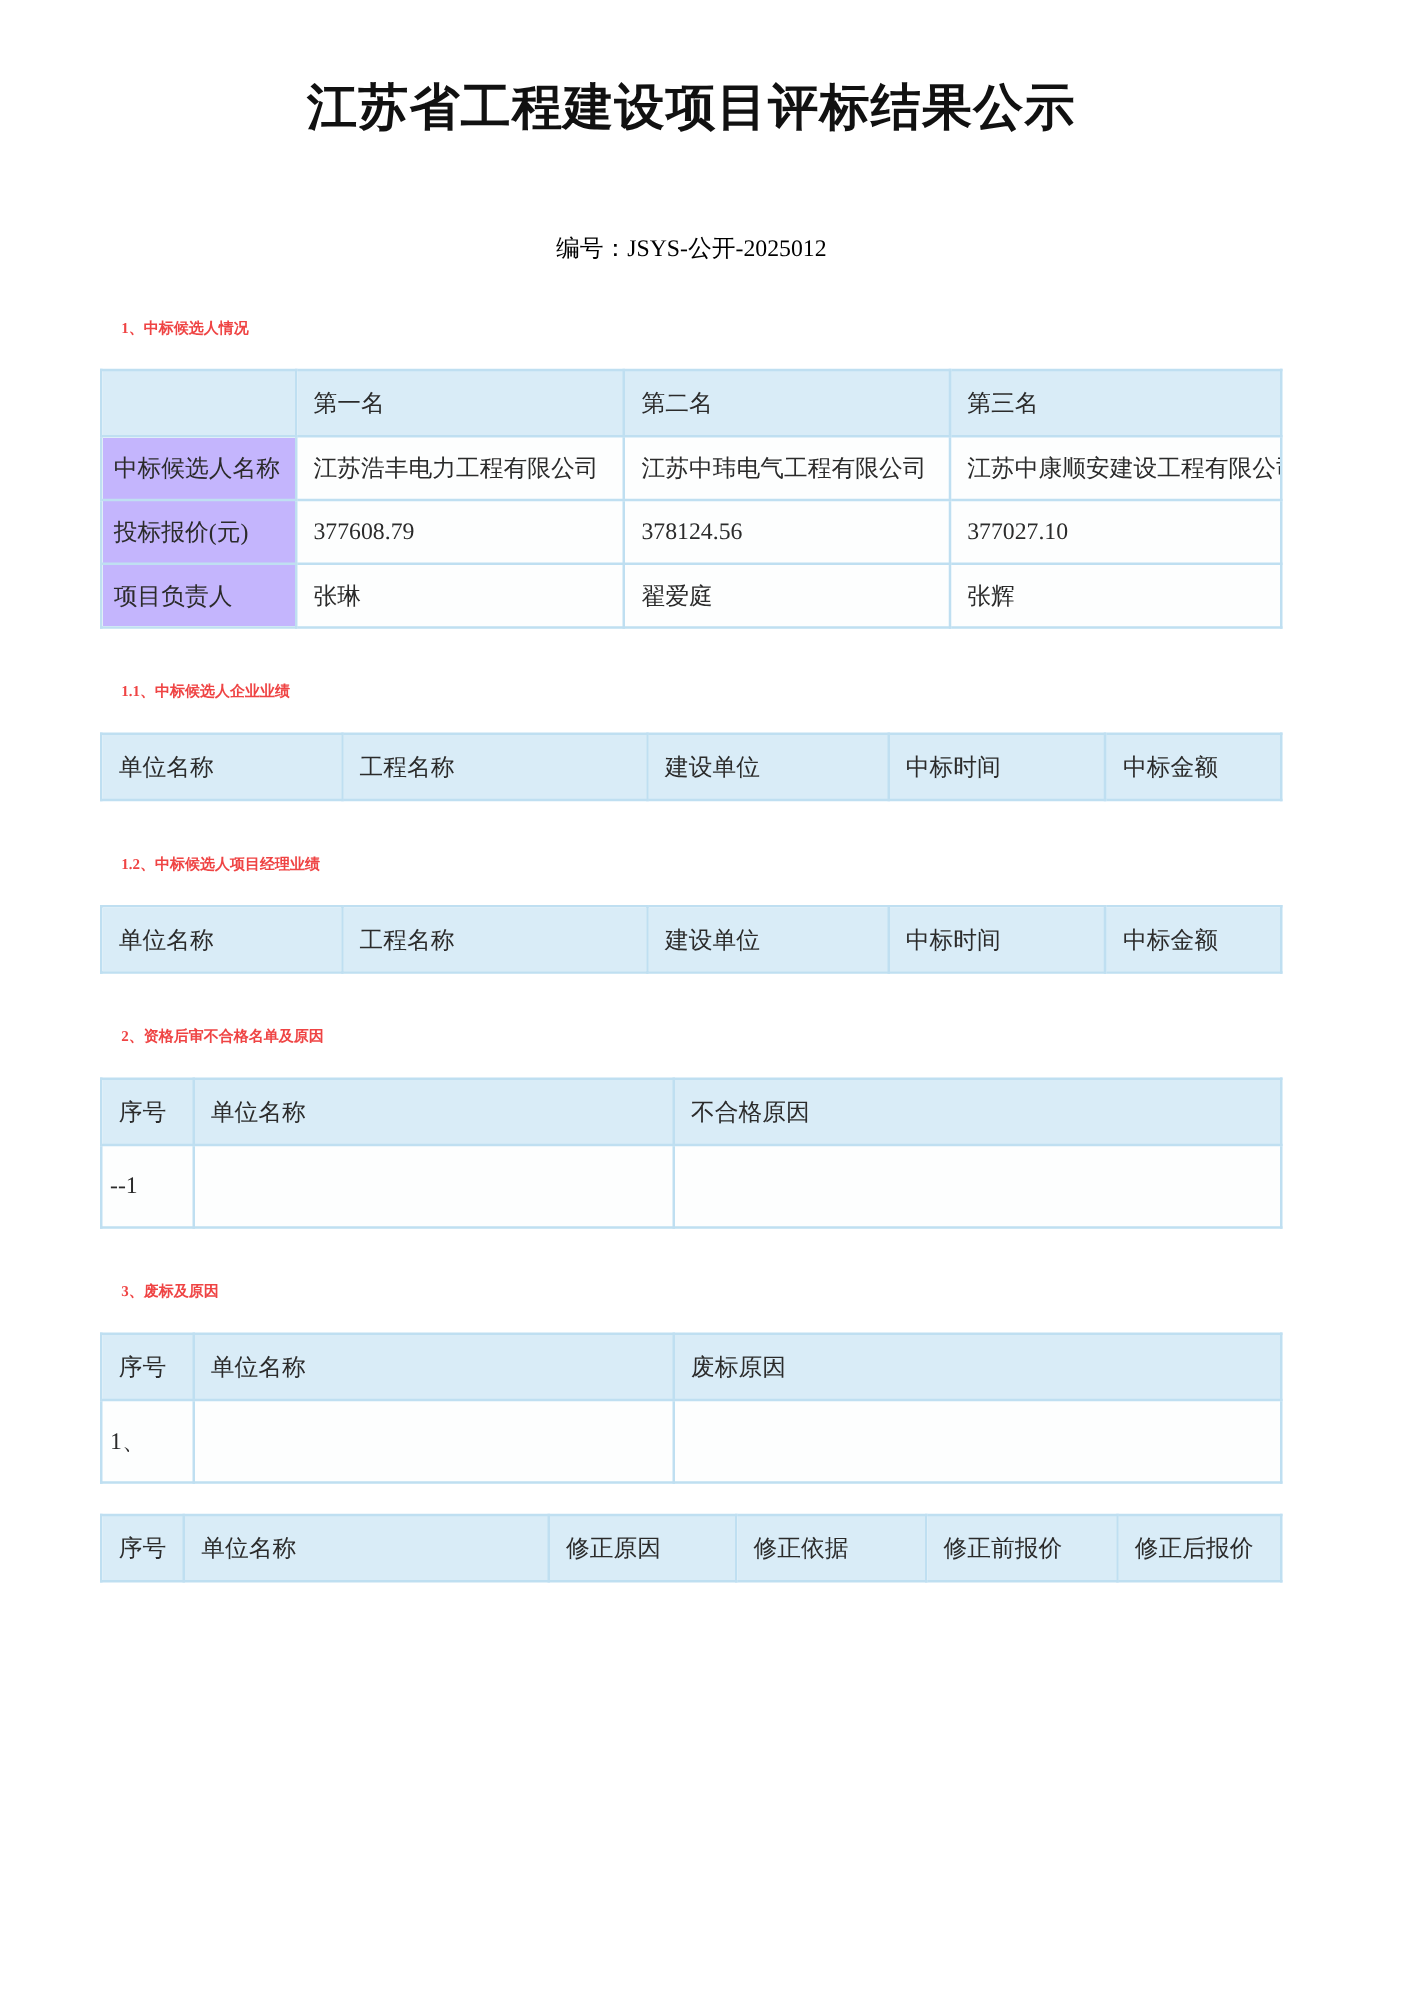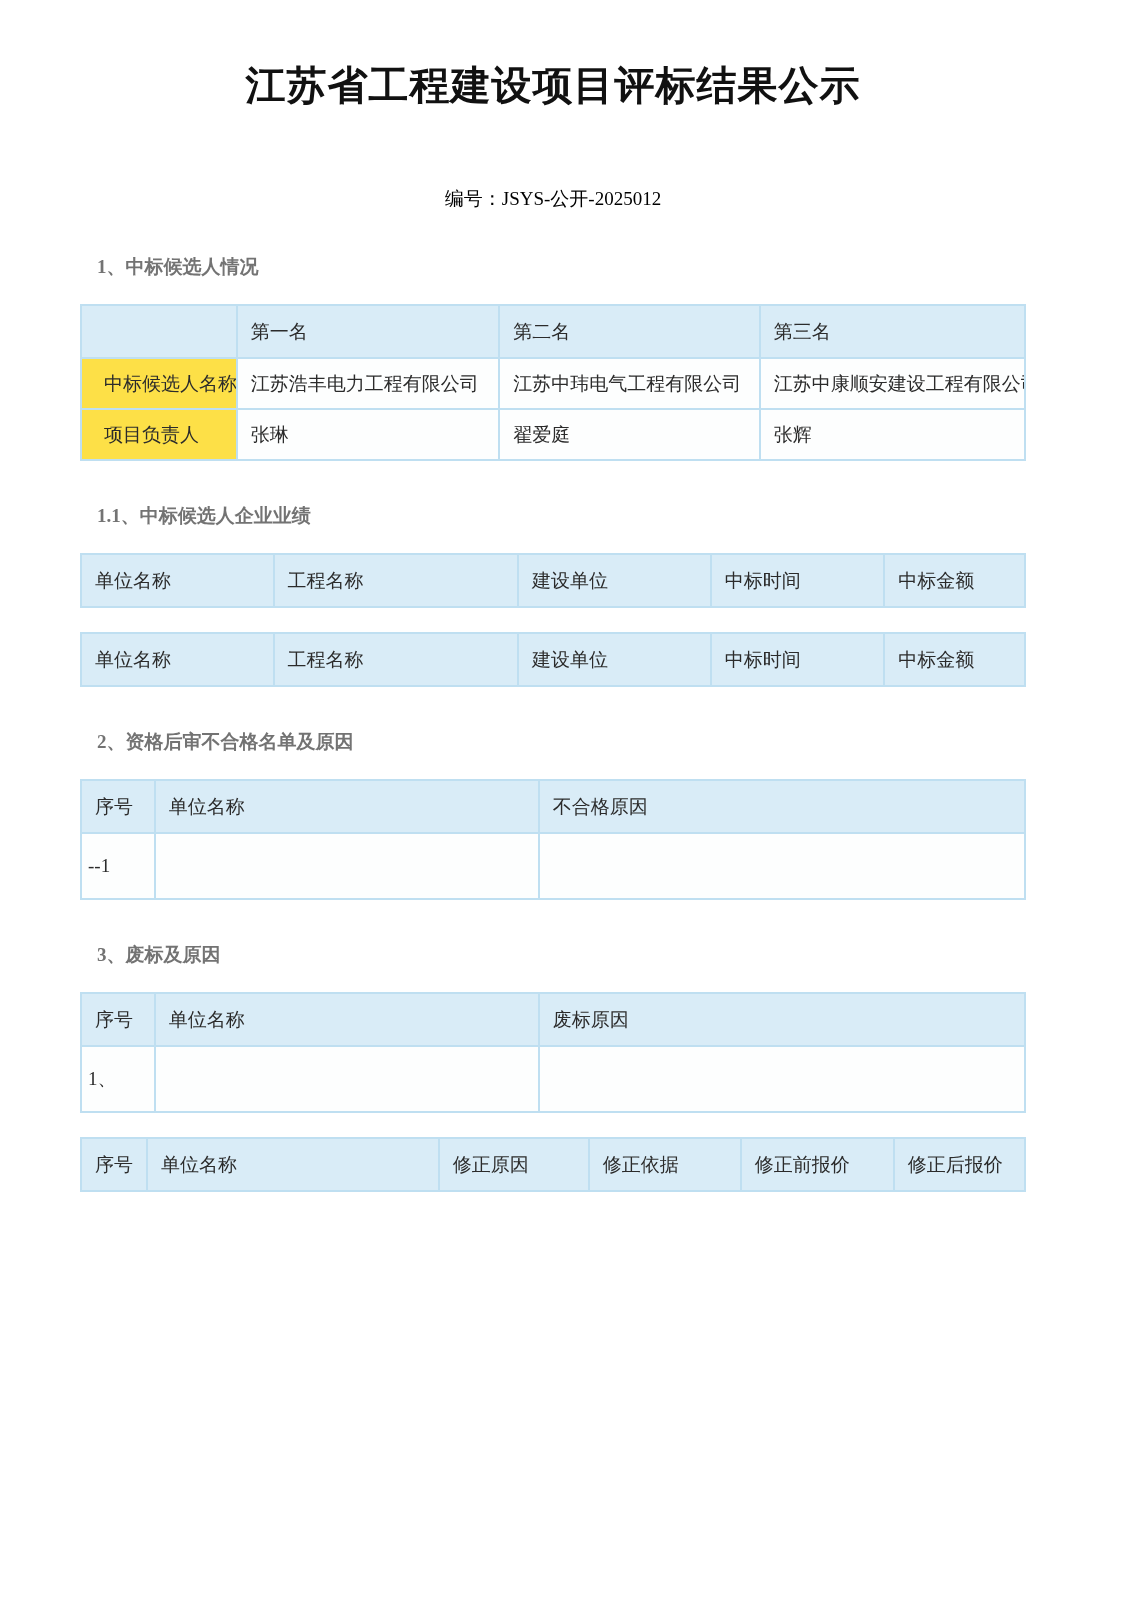--- a/index.html
+++ b/index.html
@@ -37,23 +37,23 @@
     color: #1f1f1f;
   }
   .bu {
     font-weight: bold;
     text-decoration: underline;
     text-decoration-thickness: 2px;
     text-underline-offset: 5px;
   }
   .sec-heading {
     margin: 42px 0 0 17px;
-    font-size: 19px;
+    font-size: 12px;
     font-weight: bold;
-    color: #737373;
+    color: #ef4444;
   }
   table.tbl {
     width: 100%;
     margin-top: 24px;
     border-collapse: collapse;
     font-size: 19px;
     table-layout: fixed;
     color: #2b2b2b;
   }
   table.tbl th, table.tbl td {
@@ -63,21 +63,21 @@
     vertical-align: middle;
     padding: 0 6px 0 13px;
     overflow: hidden;
     white-space: nowrap;
   }
   table.tbl th.hdr, table.tbl td.hdr { background: #d9ecf7; }
   table.tbl td.cell { background: #fdfefe; }
   tr.hrow { height: 53px; }
   tr.drow { height: 51px; }
   tr.tallrow { height: 66px; }
-  .t1 th.rowlabel { background: #fde047; padding-left: 22px; }
+  .t1 th.rowlabel { background: #c4b5fd; padding-left: 9px; }
   .numcell { padding-left: 6px !important; }
 </style>
 </head>
 <body>
 
 <div class="page">
   <div class="content">
 
     <h1 class="doc-title">江苏省工程建设项目评标结果公示</h1>
 
@@ -100,20 +100,26 @@
         <th class="hdr">第二名</th>
         <th class="hdr">第三名</th>
       </tr>
       <tr class="drow">
         <th class="rowlabel">中标候选人名称</th>
         <td class="cell">江苏浩丰电力工程有限公司</td>
         <td class="cell">江苏中玮电气工程有限公司</td>
         <td class="cell">江苏中康顺安建设工程有限公司</td>
       </tr>
       <tr class="drow">
+        <th class="rowlabel">投标报价(元)</th>
+        <td class="cell">377608.79</td>
+        <td class="cell">378124.56</td>
+        <td class="cell">377027.10</td>
+      </tr>
+      <tr class="drow">
         <th class="rowlabel">项目负责人</th>
         <td class="cell">张琳</td>
         <td class="cell">翟爱庭</td>
         <td class="cell">张辉</td>
       </tr>
     </tbody>
       </table>
 
     <div class="sec-heading">1.1、中标候选人企业业绩</div>
 
@@ -129,20 +135,21 @@
           <tr class="hrow">
         <th class="hdr">单位名称</th>
         <th class="hdr">工程名称</th>
         <th class="hdr">建设单位</th>
         <th class="hdr">中标时间</th>
         <th class="hdr">中标金额</th>
       </tr>
     </tbody>
       </table>
 
+    <div class="sec-heading">1.2、中标候选人项目经理业绩</div>
 
     <table class="tbl">
       <colgroup>
           <col style="width:20.4%">
           <col style="width:25.9%">
           <col style="width:20.4%">
           <col style="width:18.4%">
           <col style="width:14.9%">
         </colgroup>
       <tbody>

